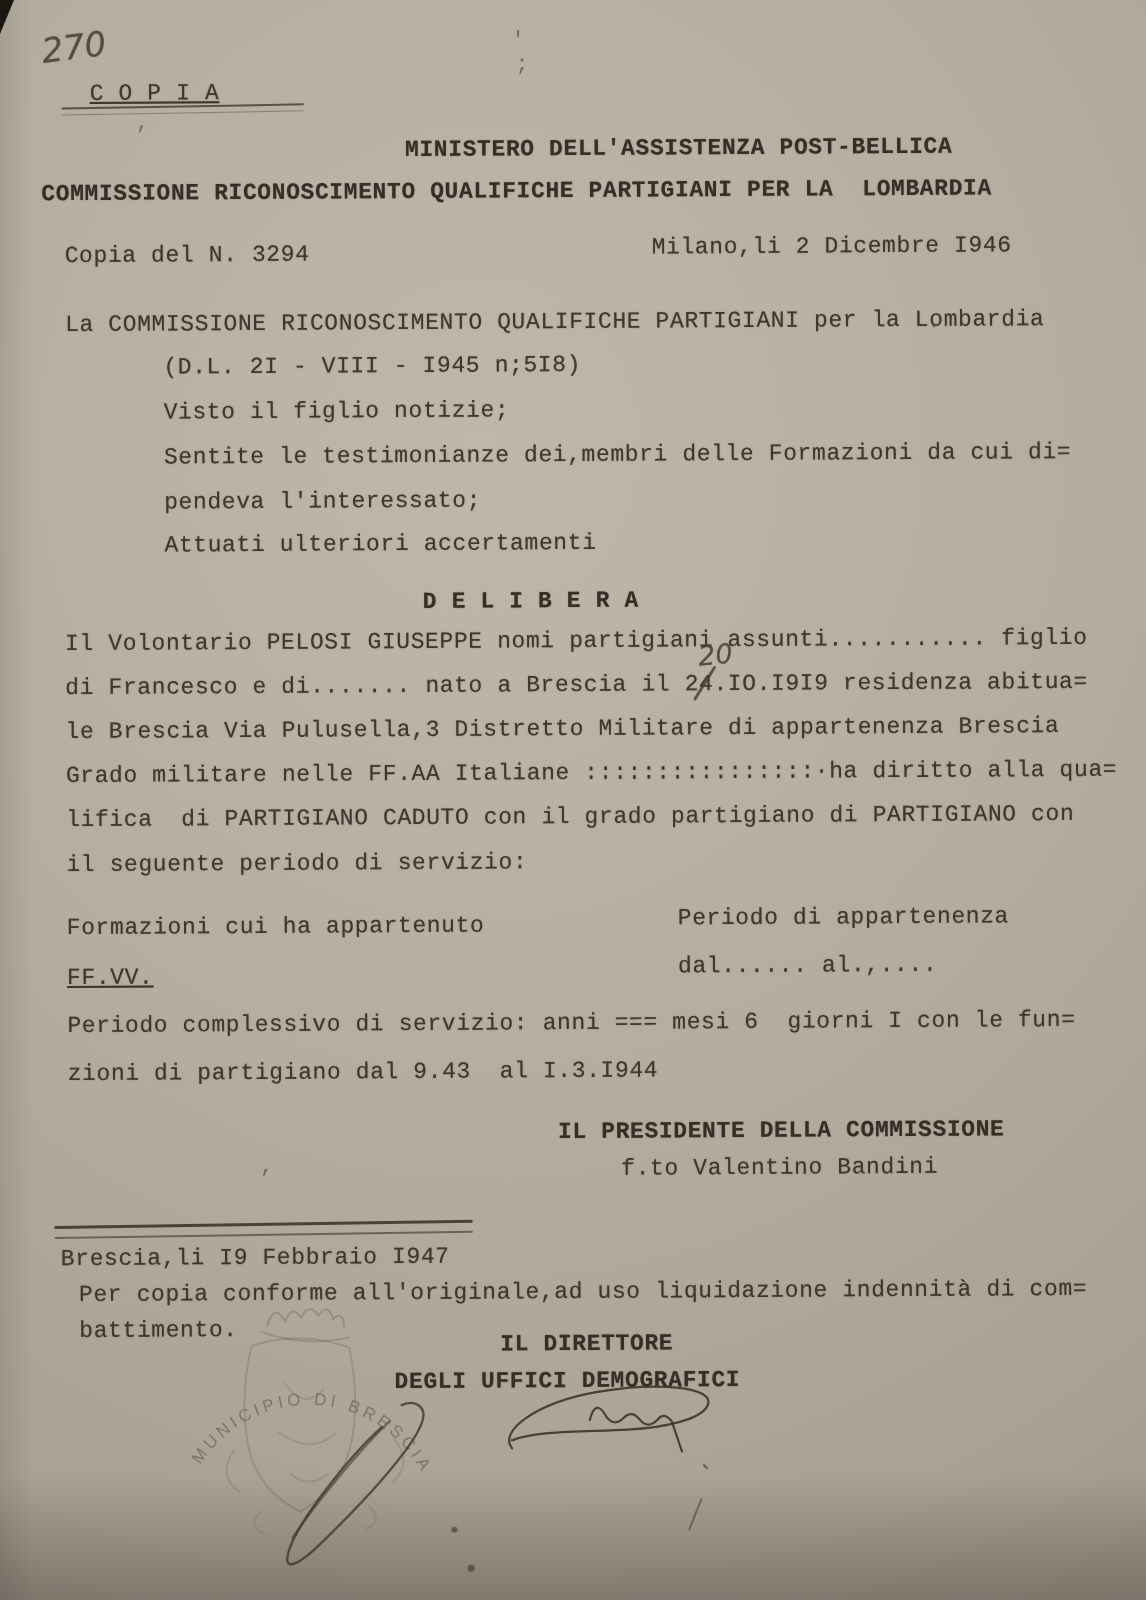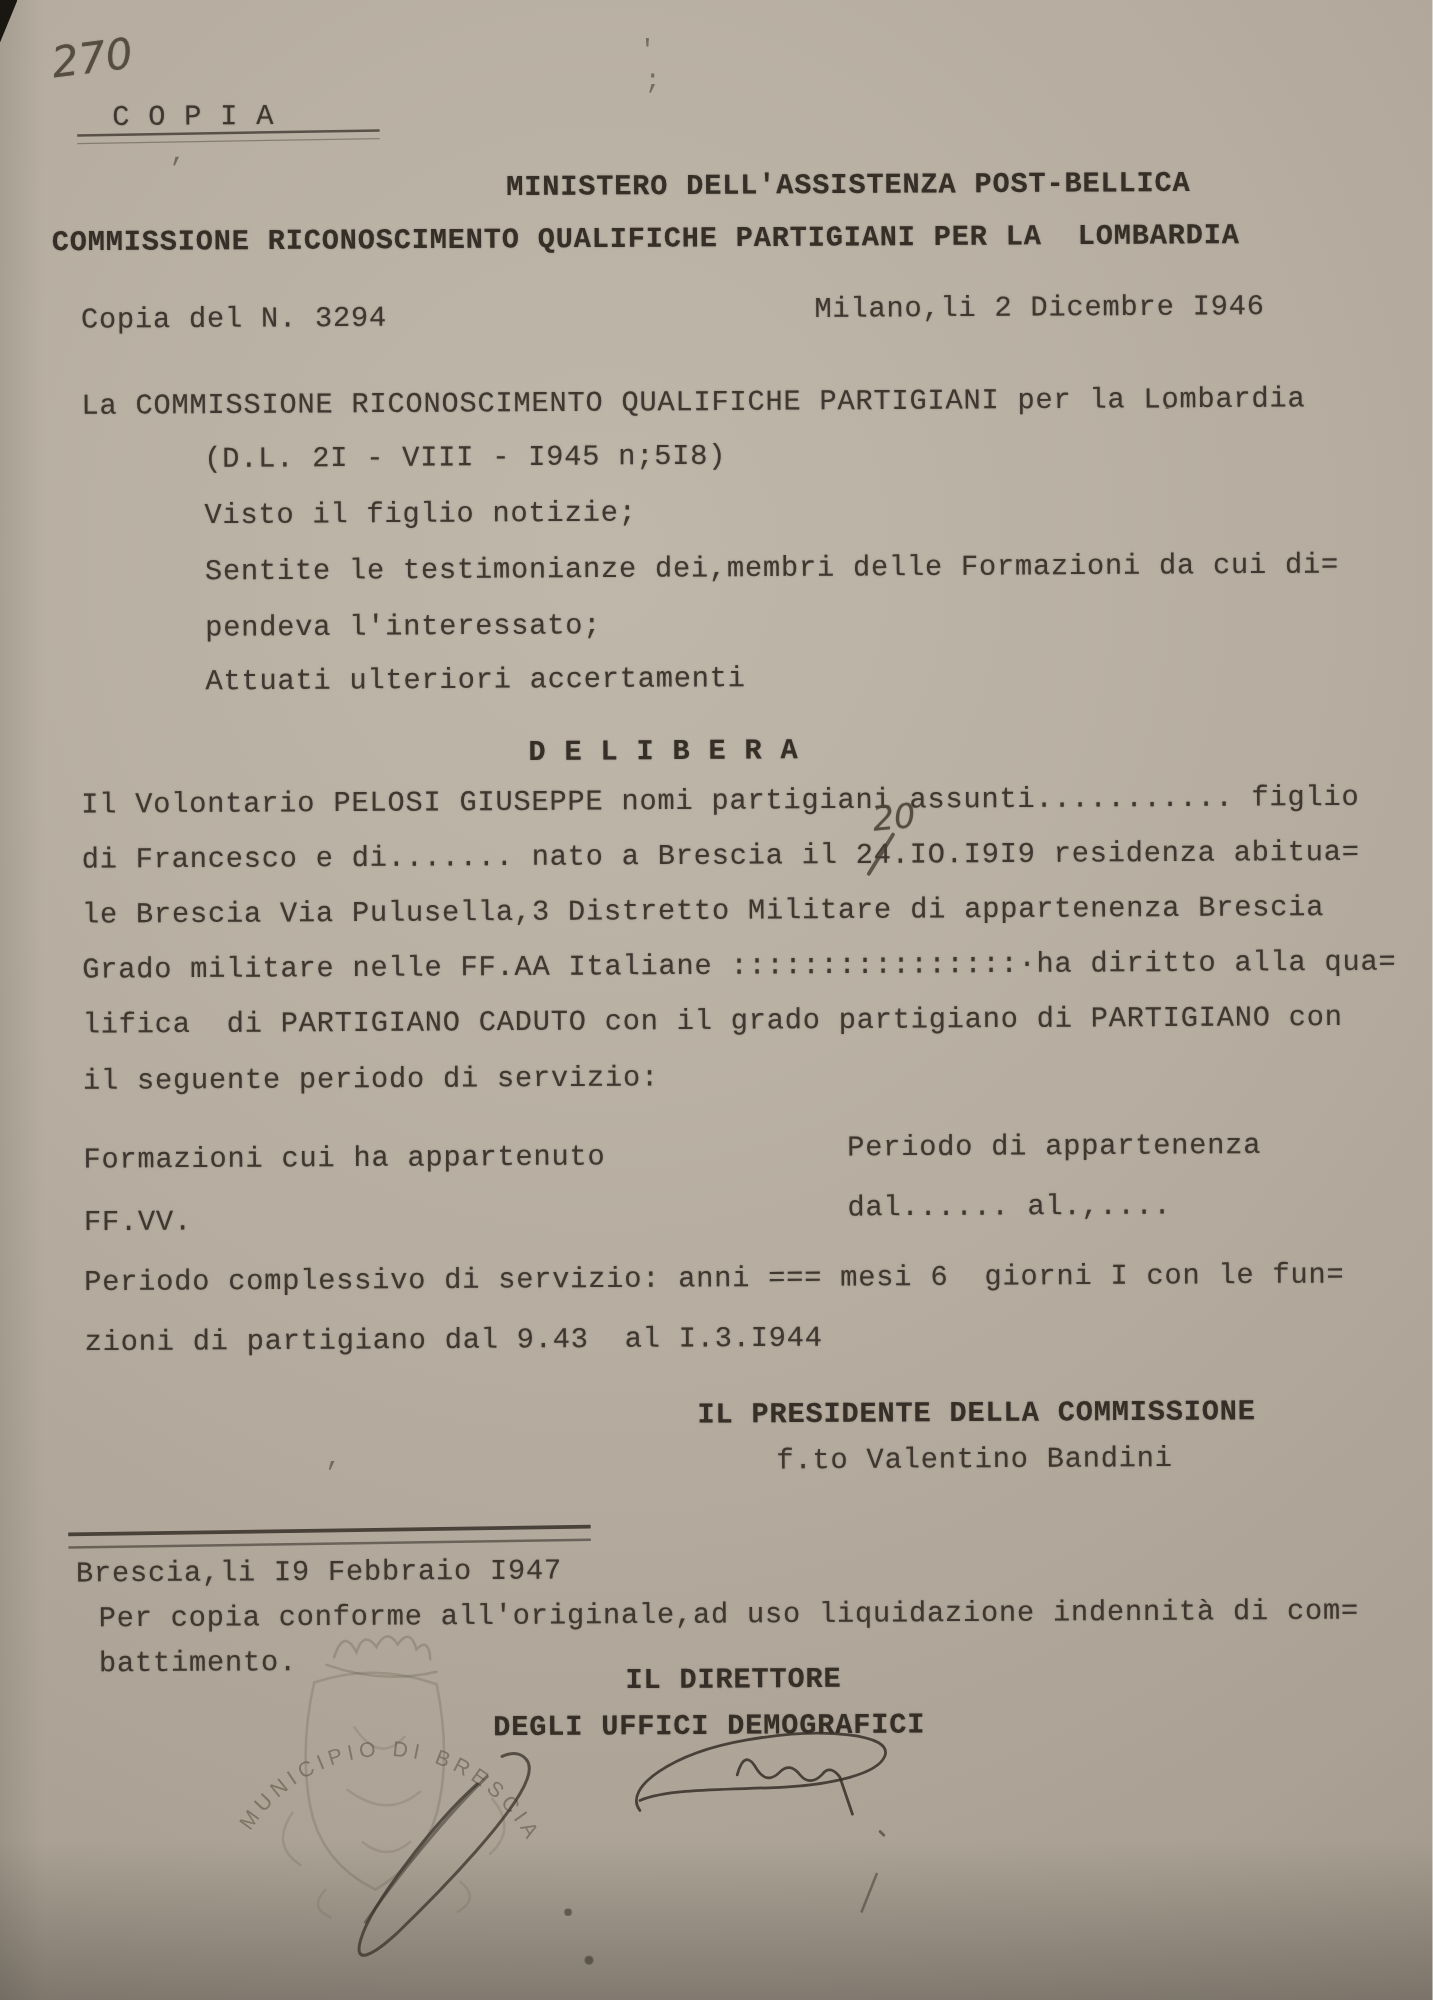--- a/index.html
+++ b/index.html
@@ -51,21 +51,21 @@
   .scratch{position:absolute;left:690px;top:1498px;width:2px;height:34px;background:rgba(60,52,44,.5);transform:rotate(22deg);}
   svg{position:absolute;overflow:visible;}
 </style>
 </head>
 <body>
 
 <div id="doc">
 
   <div class="hw" style="left:46px;top:24px;font-size:34px;transform:rotate(-7deg);">270</div>
 
-  <div class="tline" style="left:94px;top:79px;">C O P I A</div>
+  <div class="tline" style="left:94px;top:79px;text-decoration:underline;">C O P I A</div>
   <div class="copia-underline"></div>
 
   <div class="tline bold" style="left:409px;top:137px;">MINISTERO DELL'ASSISTENZA POST-BELLICA</div>
   <div class="tline bold" style="left:45px;top:179px;">COMMISSIONE RICONOSCIMENTO QUALIFICHE PARTIGIANI PER LA  LOMBARDIA</div>
   <div class="tline" style="left:68px;top:241px;">Copia del N. 3294</div>
   <div class="tline" style="left:655px;top:236px;">Milano,li 2 Dicembre I946</div>
 
   <div class="tline" style="left:68px;top:310px;">La COMMISSIONE RICONOSCIMENTO QUALIFICHE PARTIGIANI per la Lombardia</div>
   <div class="tline" style="left:166px;top:353px;">(D.L. 2I - VIII - I945 n;5I8)</div>
   <div class="tline" style="left:166px;top:398px;">Visto il figlio notizie;</div>
@@ -80,21 +80,21 @@
 
   <div class="tline" style="left:66px;top:673px;"><span>di Francesco e di....... nato a Brescia il 2</span><span class="strike-wrap">4</span><span>.IO.I9I9 residenza abitua=</span></div>
 
   <div class="tline" style="left:66px;top:717px;">le Brescia Via Pulusella,3 Distretto Militare di appartenenza Brescia</div>
   <div class="tline" style="left:66px;top:761px;">Grado militare nelle FF.AA Italiane ::::::::::::::::·ha diritto alla qua=</div>
   <div class="tline" style="left:66px;top:805px;">lifica  di PARTIGIANO CADUTO con il grado partigiano di PARTIGIANO con</div>
   <div class="tline" style="left:66px;top:850px;">il seguente periodo di servizio:</div>
 
   <div class="tline" style="left:66px;top:913px;">Formazioni cui ha appartenuto</div>
   <div class="tline" style="left:677px;top:907px;">Periodo di appartenenza</div>
-  <div class="tline" style="left:66px;top:963px;">FF.VV.</div>
+  <div class="tline" style="left:66px;top:963px;text-decoration:underline;">FF.VV.</div>
   <div class="tline" style="left:677px;top:955px;">dal...... al.,....</div>
   <div class="tline" style="left:66px;top:1011px;">Periodo complessivo di servizio: anni === mesi 6  giorni I con le fun=</div>
   <div class="tline" style="left:66px;top:1059px;">zioni di partigiano dal 9.43  al I.3.I944</div>
 
   <div class="tline bold" style="left:556px;top:1120px;">IL PRESIDENTE DELLA COMMISSIONE</div>
   <div class="tline" style="left:619px;top:1157px;">f.to Valentino Bandini</div>
 
   <div class="separator"></div>
   <div class="tline" style="left:58px;top:1244px;">Brescia,li I9 Febbraio I947</div>
   <div class="tline" style="left:76px;top:1280px;">Per copia conforme all'originale,ad uso liquidazione indennità di com=</div>

